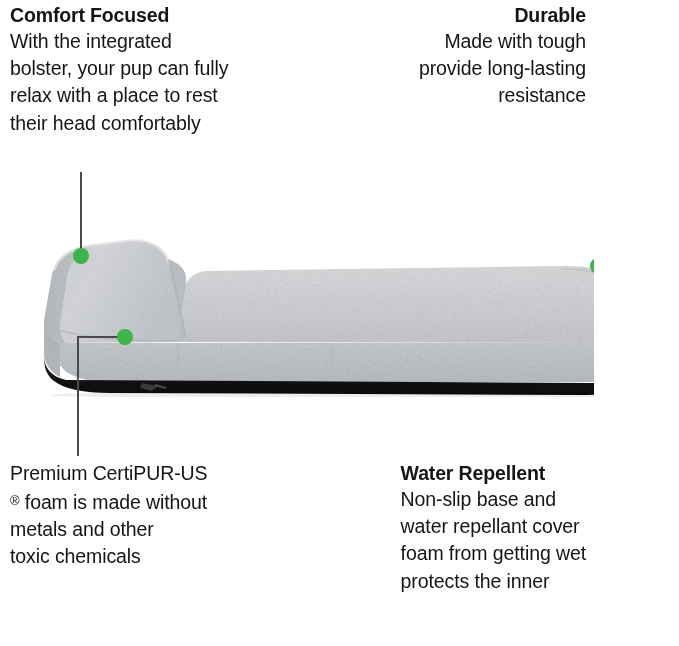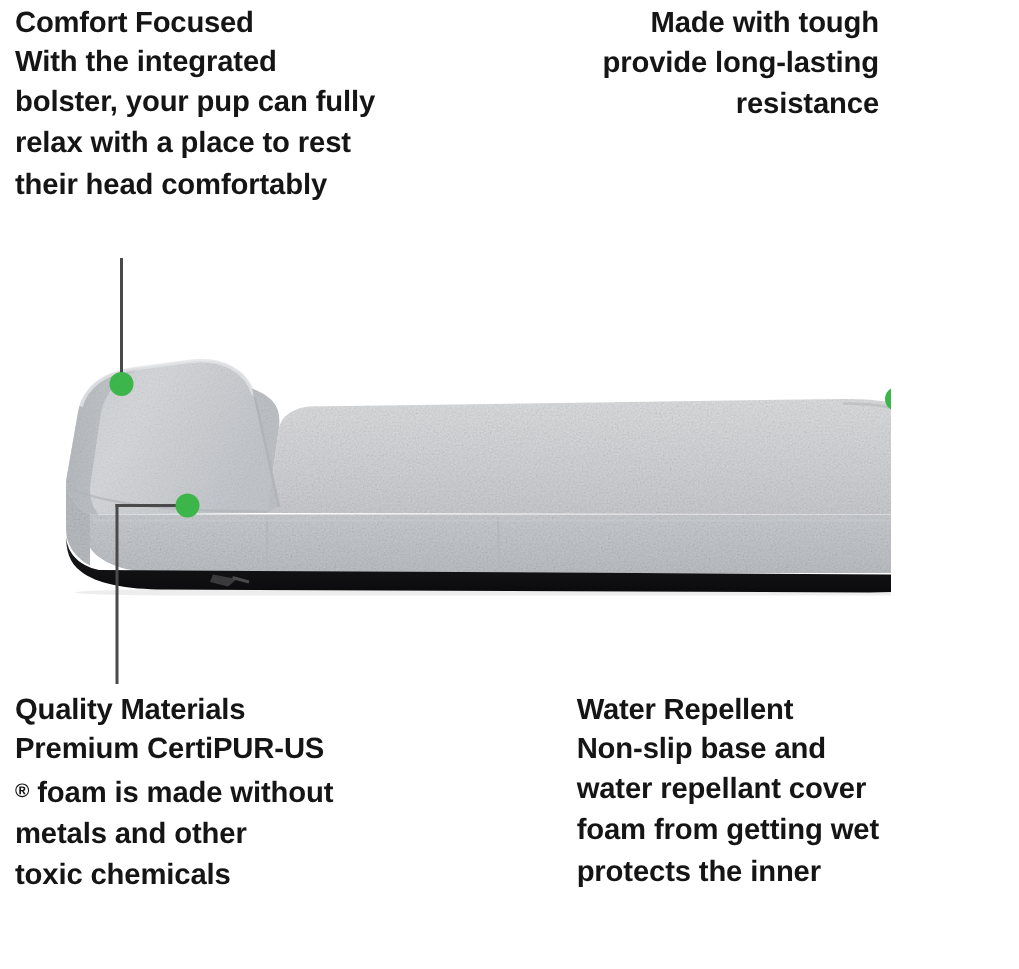--- a/index.html
+++ b/index.html
@@ -26,21 +26,21 @@
   }
   .feature .title {
     font-size: 19.5px;
     font-weight: bold;
     line-height: 26px;
     letter-spacing: -0.15px;
     white-space: nowrap;
   }
   .feature .body {
     font-size: 19.5px;
-    font-weight: bold;
+    font-weight: normal;
     line-height: 27.2px;
     letter-spacing: -0.1px;
   }
   .feature .body .ln { display: block; white-space: nowrap; }
 
   .feature.tl { left: 10px;  top: 2px;  text-align: left;  }
   .feature.tr { right: 8px;  top: 2px;  text-align: right; }
   .feature.bl { left: 10px;  top: 460px; text-align: left;  }
   .feature.br { right: 8px;  top: 460px; text-align: left; }
 
@@ -242,29 +242,29 @@
     <div class="title">Comfort Focused</div>
     <div class="body">
       <span class="ln">With the integrated</span>
       <span class="ln">bolster, your pup can fully</span>
       <span class="ln">relax with a place to rest</span>
       <span class="ln">their head comfortably</span>
     </div>
   </div>
 
   <div class="feature tr">
+    <div class="title">Durable</div>
     <div class="body">
       <span class="ln">Made with tough</span>
       <span class="ln">provide long-lasting</span>
       <span class="ln">resistance</span>
     </div>
   </div>
 
   <div class="feature bl">
-    <div class="title">Quality Materials</div>
     <div class="body">
       <span class="ln">Premium CertiPUR-US</span>
       <span class="ln"><span class="reg">®</span> <span>foam is made without</span></span>
       <span class="ln">metals and other</span>
       <span class="ln">toxic chemicals</span>
     </div>
   </div>
 
   <div class="feature br">
     <div class="title">Water Repellent</div>

